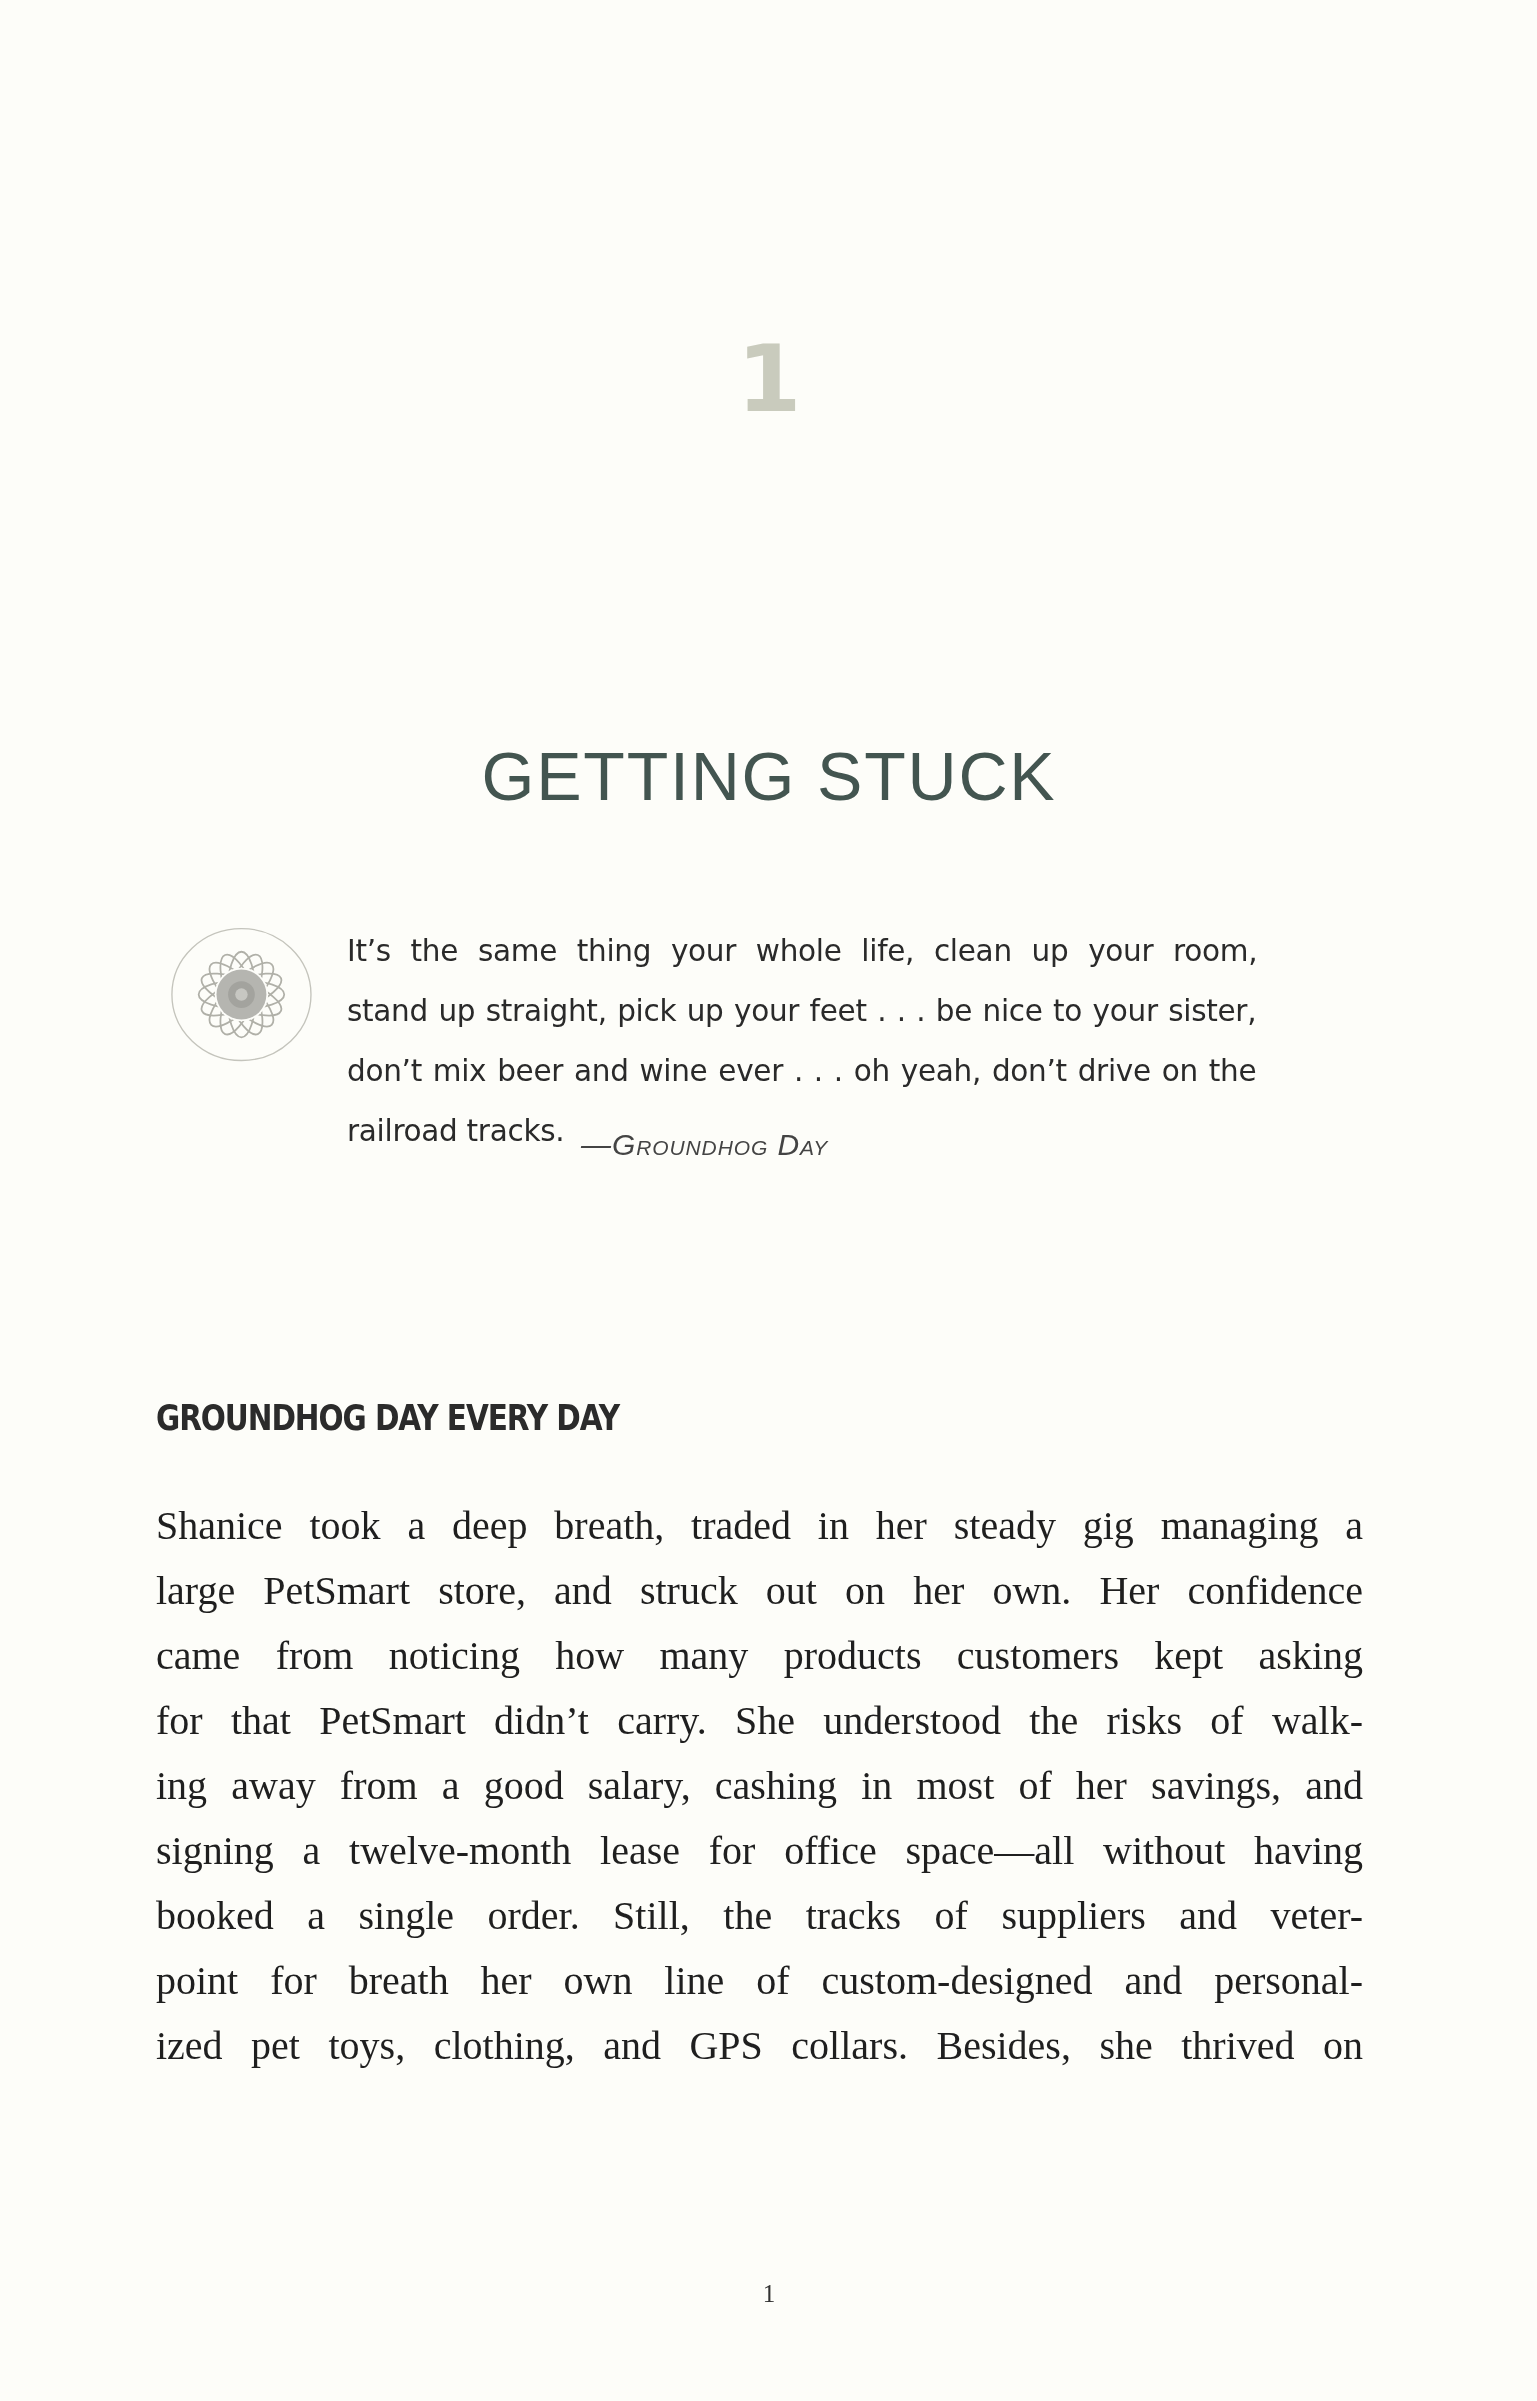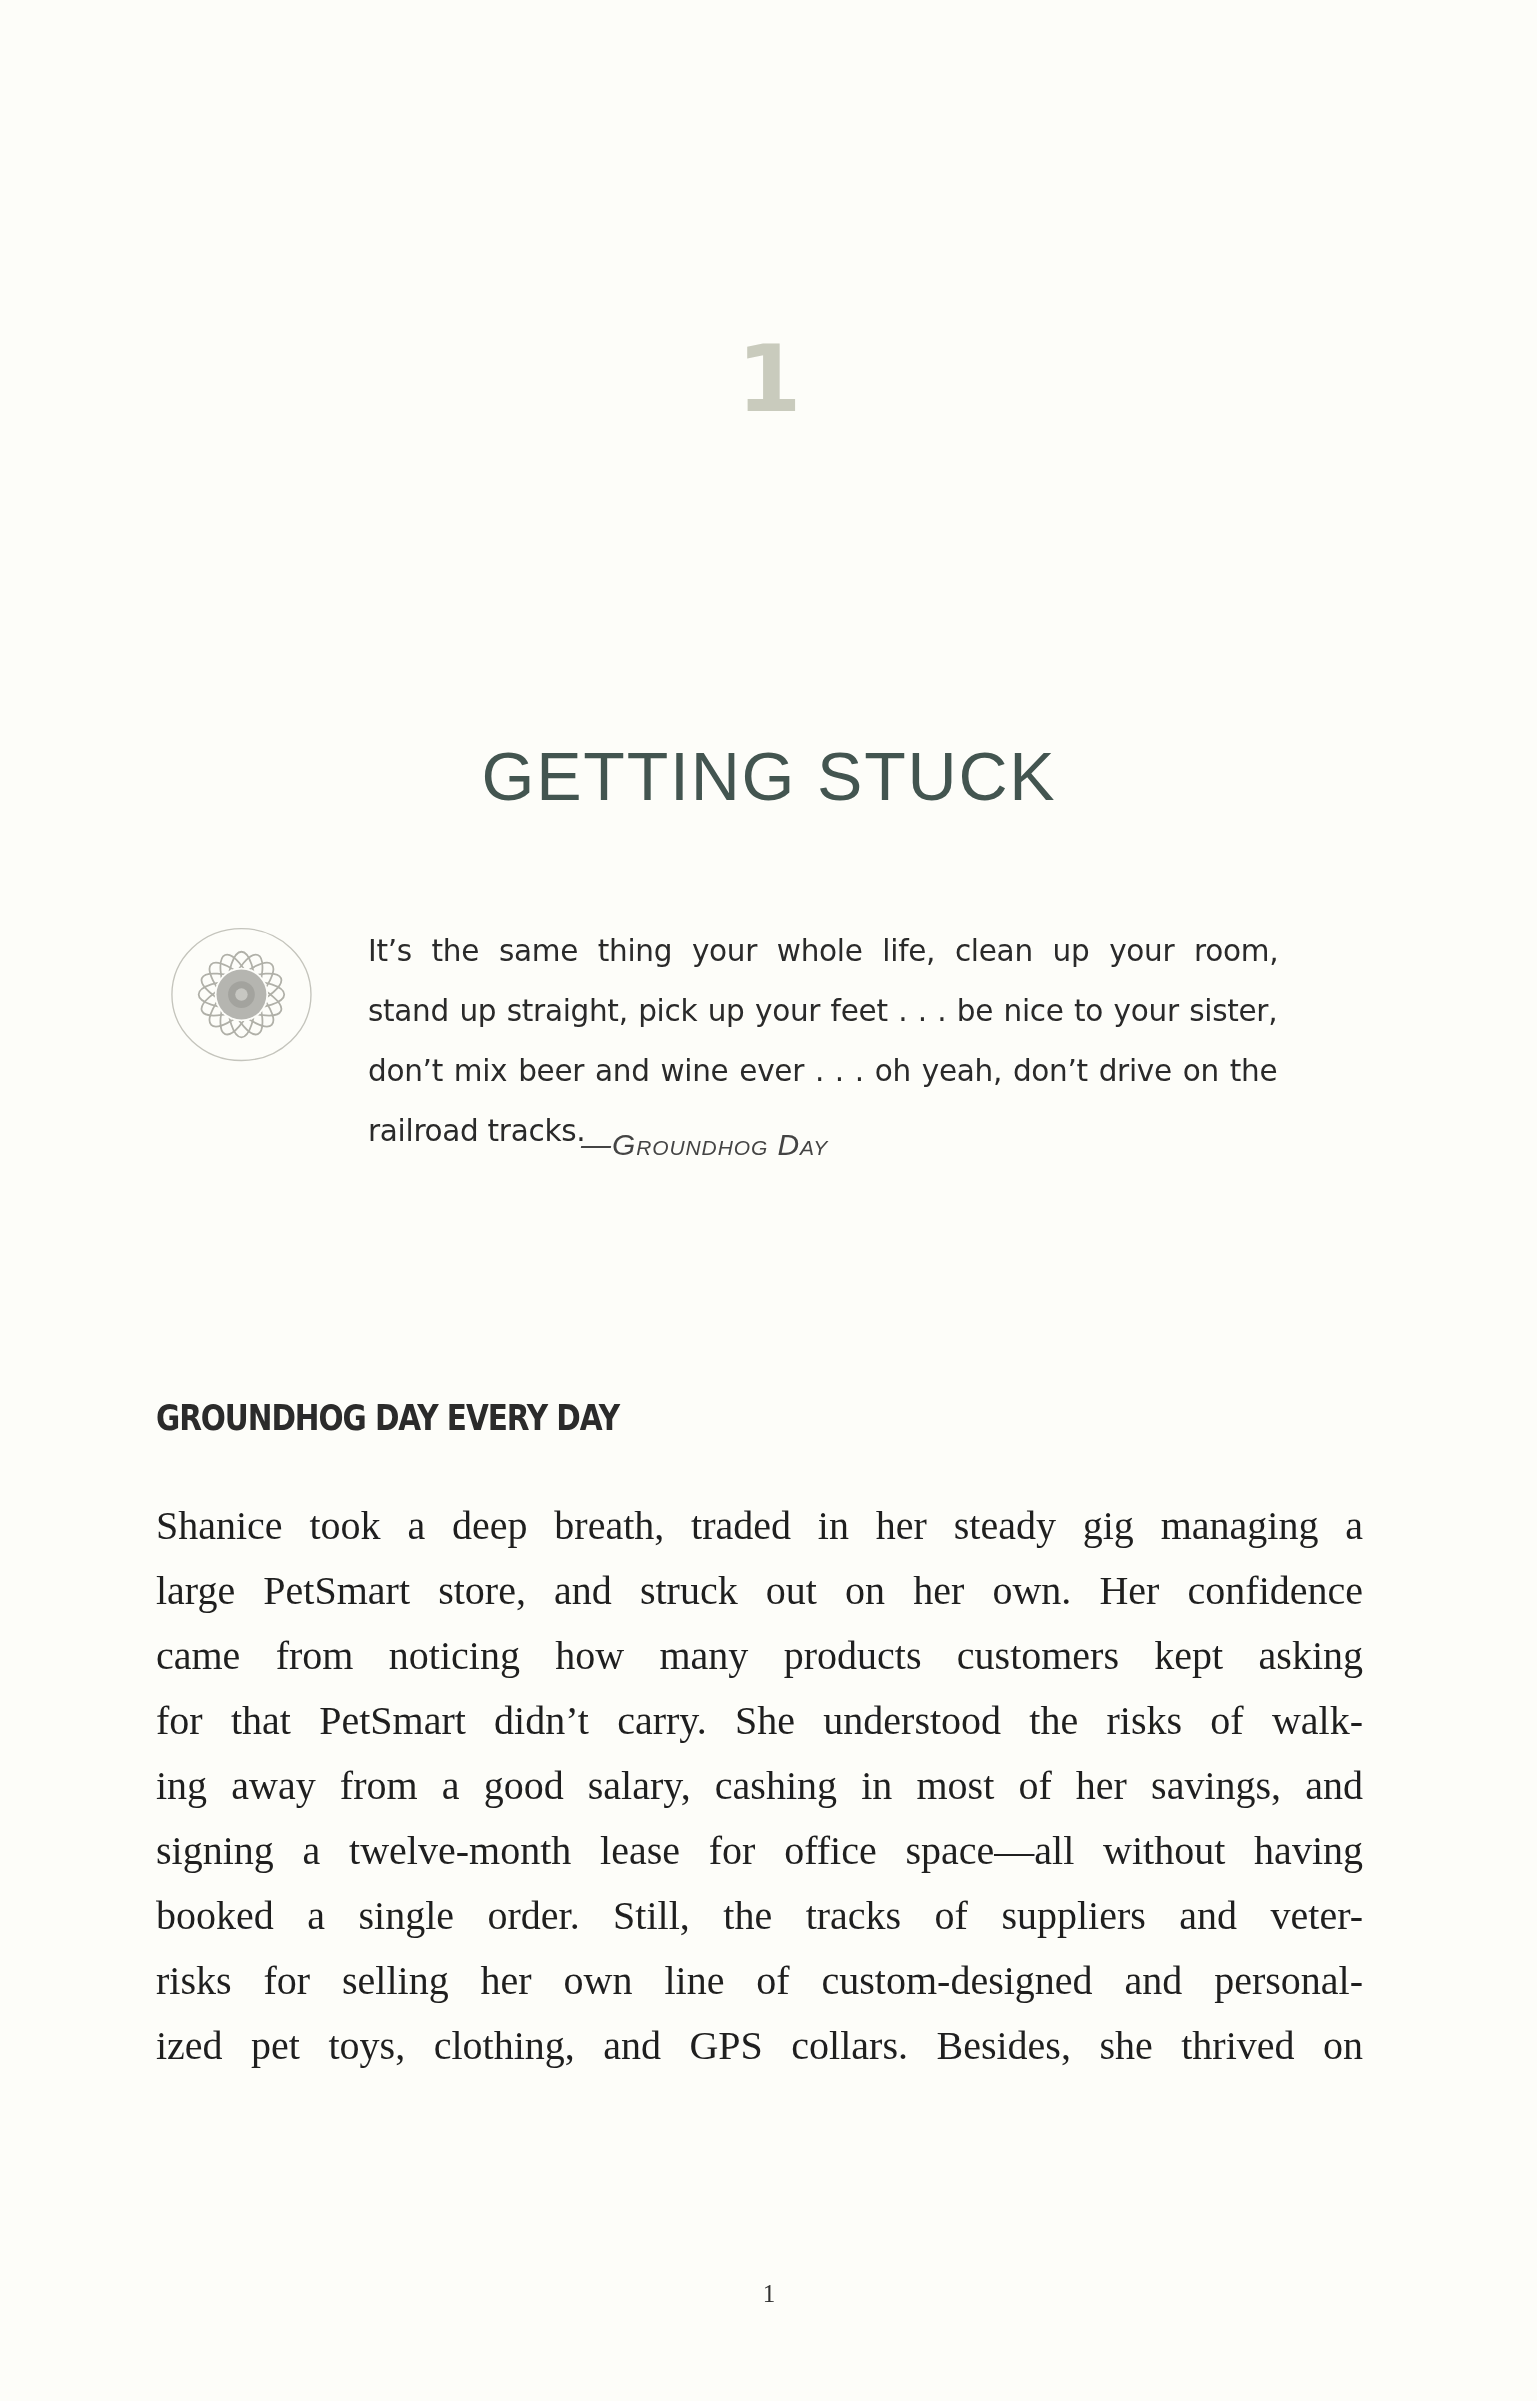--- a/index.html
+++ b/index.html
@@ -40,21 +40,21 @@
     }
     .flower {
       position: absolute;
       left: 163px;
       top: 921px;
       width: 156px;
       height: 148px;
     }
     .epigraph {
       position: absolute;
-      left: 368px;
+      left: 347px;
       top: 921px;
       width: 912px;
       font-family: "DejaVu Sans", sans-serif;
       font-size: 29.5px;
       font-weight: normal;
       color: #2a2a2a;
       line-height: 60px;
       text-align: justify;
       letter-spacing: -0.3px;
     }
@@ -152,18 +152,18 @@
 <div class="section-heading">GROUNDHOG DAY EVERY DAY</div>
 
 <div class="body-text">
   <span class="bline" style="word-spacing: 0px;">Shanice took a deep breath, traded in her steady gig managing a</span>
   <span class="bline" style="word-spacing: 0px;">large PetSmart store, and struck out on her own. Her confidence</span>
   <span class="bline" style="word-spacing: 0px;">came from noticing how many products customers kept asking</span>
   <span class="bline" style="word-spacing: 0px;">for that PetSmart didn’t carry. She understood the risks of walk-</span>
   <span class="bline" style="word-spacing: 0px;">ing away from a good salary, cashing in most of her savings, and</span>
   <span class="bline" style="word-spacing: 0px;">signing a twelve-month lease for office space—all without having</span>
   <span class="bline" style="word-spacing: 0px;">booked a single order. Still, the tracks of suppliers and veter-</span>
-  <span class="bline" style="word-spacing: 0px;">risks for selling her own line of custom-designed and personal-</span>
+  <span class="bline" style="word-spacing: 0px;">point for breath her own line of custom-designed and personal-</span>
   <span class="bline" style="word-spacing: 0px;">ized pet toys, clothing, and GPS collars. Besides, she thrived on</span>
 </div>
 
 <div class="folio">1</div>
 
 
 </body></html>

